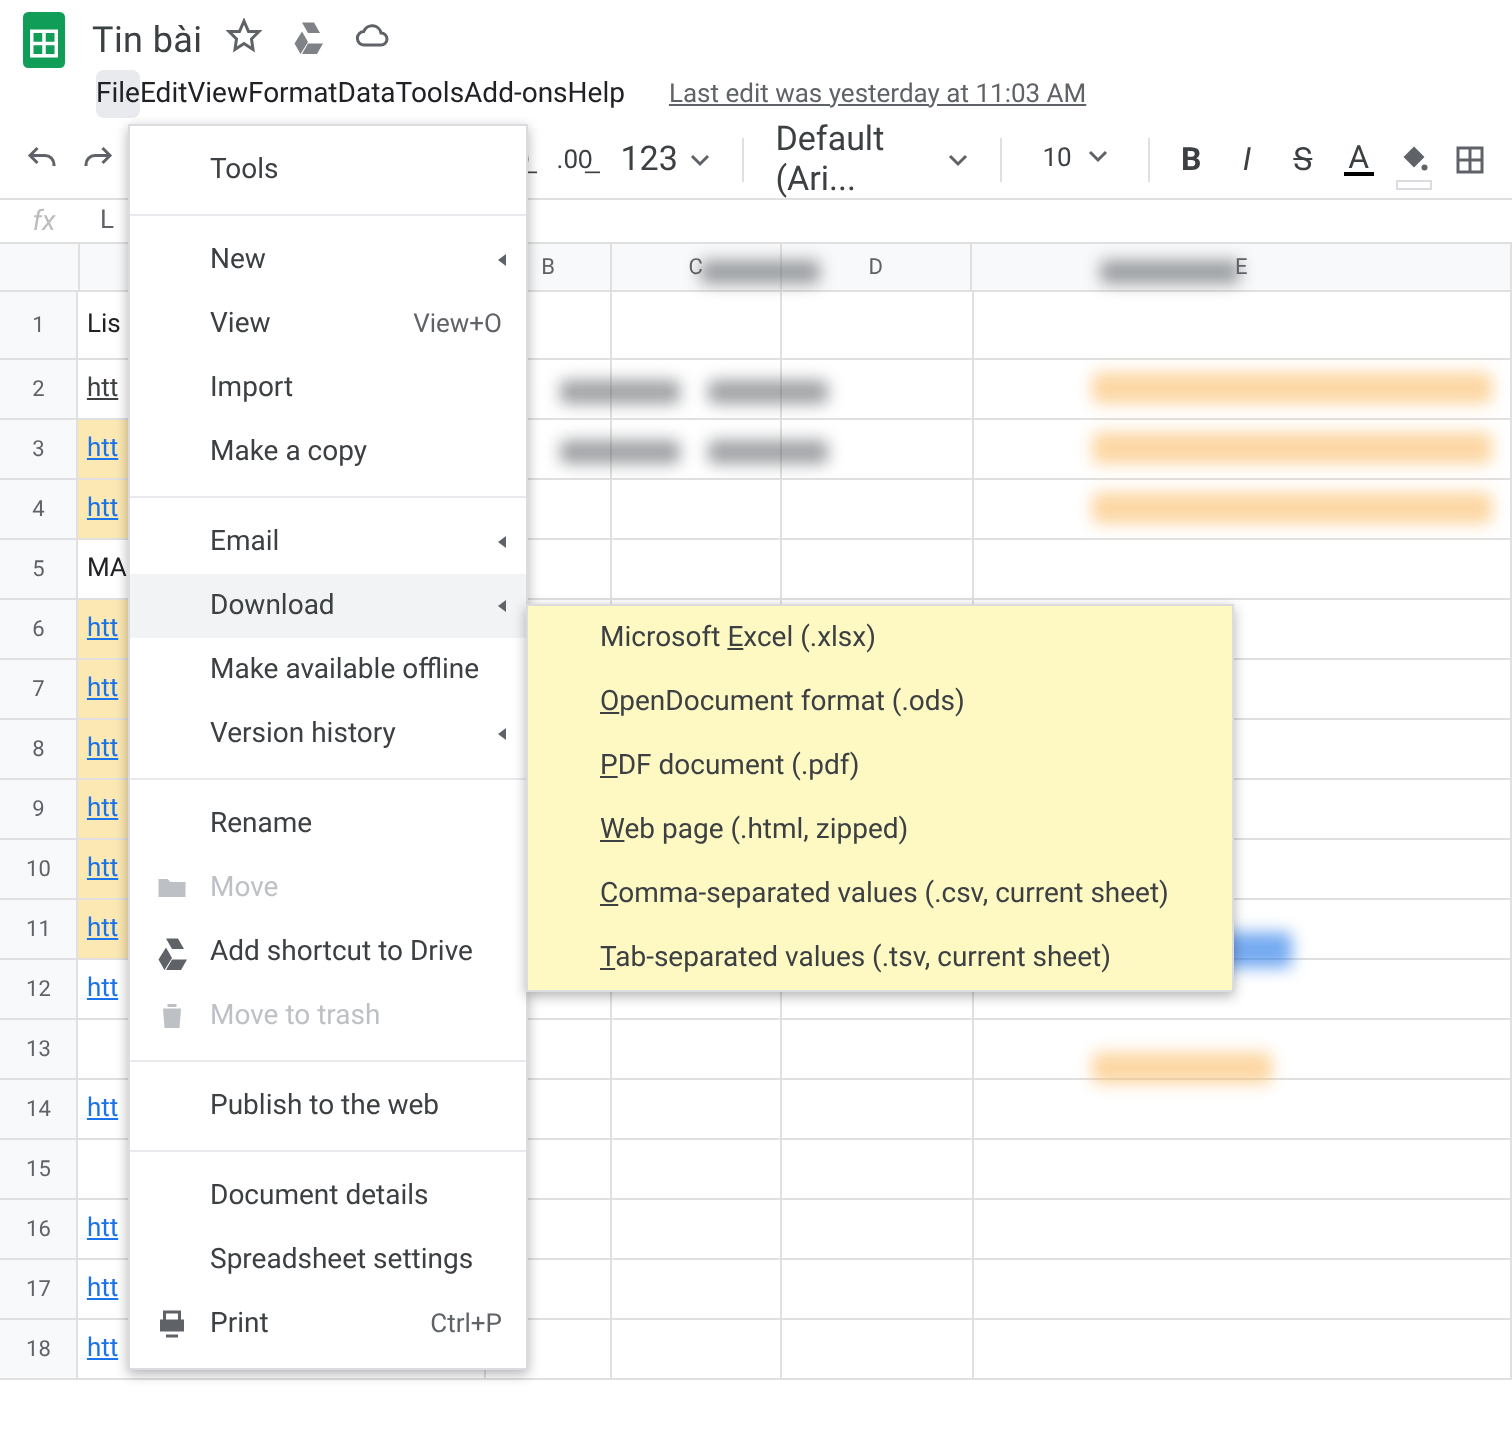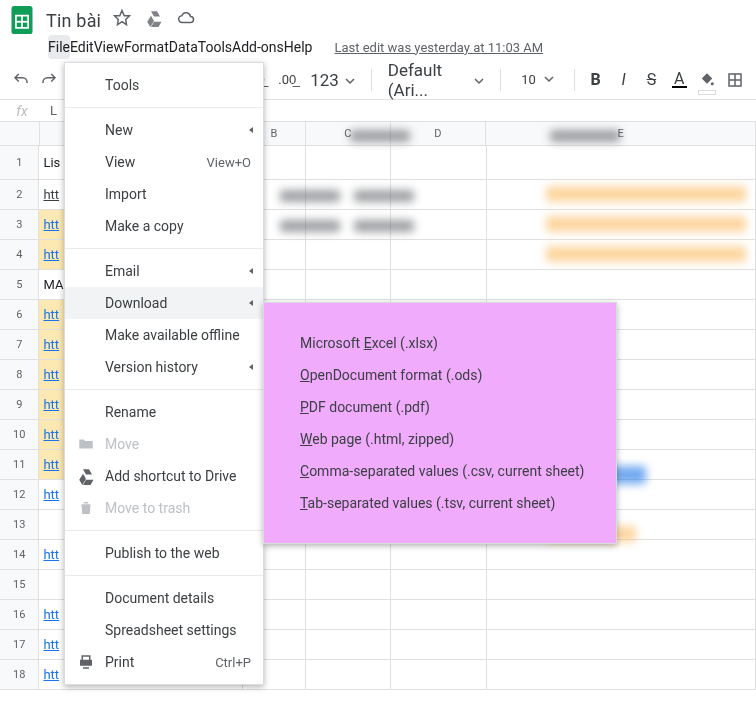--- a/index.html
+++ b/index.html
@@ -55,21 +55,21 @@
   .file-menu { position:absolute; left:64px; top:62px; width:200px; background:#fff; border:1px solid #dadce0; box-shadow: 0 2px 6px rgba(0,0,0,.3); padding: 6px 0; z-index:10; }
   .file-menu .row-item { display:flex; align-items:center; height:32px; font-size:14px; color:#3c4043; padding: 0 12px 0 40px; position:relative; }
   .file-menu .row-item:hover, .file-menu .row-item.highlight { background:#f1f3f4; }
   .file-menu .disabled { color:#bdc1c6; }
   .file-menu .divider { height:1px; background:#e8eaed; margin:6px 0; }
   .file-menu .shortcut { flex:1; text-align:right; color:#5f6368; font-size:13px;}
   .file-menu .arrow { position:absolute; right:10px; }
   .file-menu .lefticon { position:absolute; left:12px; width:18px; height:18px; color:#5f6368;}
 
   
-  .submenu { position:absolute; left:263px; top:302px; width:354px; background:#f0abfc; border:1px solid #dadce0; box-shadow: 0 2px 6px rgba(0,0,0,.3); padding: 24px 0; z-index:11;}
+  .submenu { position:absolute; left:263px; top:302px; width:354px; background:#fef9c3; border:1px solid #dadce0; box-shadow: 0 2px 6px rgba(0,0,0,.3); padding: 0 0; z-index:11;}
   .submenu .sitem { height:32px; display:flex; align-items:center; font-size:14px; color:#3c4043; padding: 0 20px 0 36px;}
   .u { text-decoration: underline; }
   .chev-sm { width:6px; height:6px; border-right:4px solid #5f6368; border-top:3px solid transparent; border-bottom:3px solid transparent; }
 
   .bold{font-weight:bold;color:#3c4043}
   .ital{font-style:italic;color:#3c4043}
   .strike{text-decoration:line-through;color:#3c4043}
 
   .font-a { border-bottom: 2px solid #000; display:inline-block; line-height:14px; padding:0 2px; color:#3c4043;}
   .fill-swatch { position:relative; }

